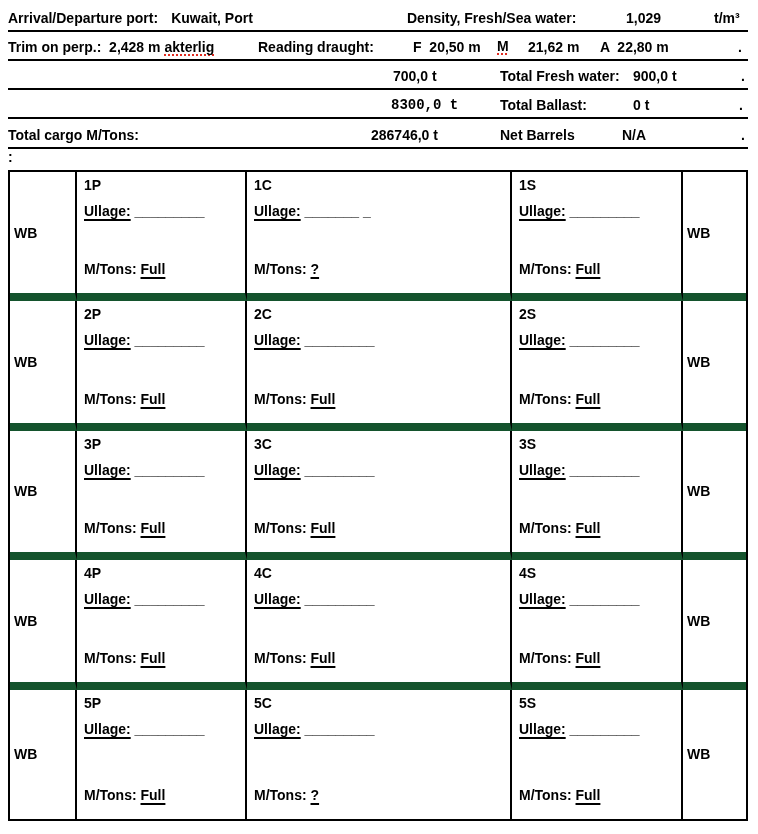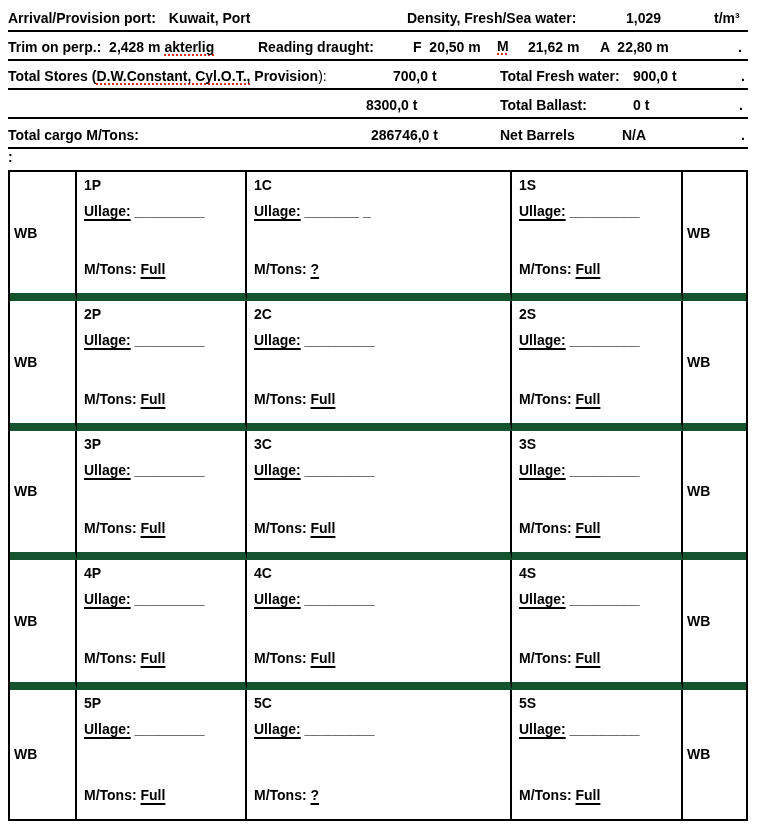--- a/index.html
+++ b/index.html
@@ -63,46 +63,45 @@
     text-decoration-thickness:1.5px;
     text-underline-offset:3px;
   }
 </style>
 </head>
 <body>
 
 <div class="page">
 
   <div class="hline" style="top:1px;">
-    <span class="grp" style="left:0;"><span>Arrival/Provision port:</span><span style="padding-left:13px;">Kuwait, Port</span></span>
+    <span class="grp" style="left:0;"><span>Arrival/Departure port:</span><span style="padding-left:13px;">Kuwait, Port</span></span>
     <span class="seg" style="left:399px;">Density, Fresh/Sea water:</span>
     <span class="seg" style="left:618px;">1,029</span>
     <span class="seg" style="left:706px;">t/m³</span>
   </div>
 
   <div class="hline" style="top:30px;text-align:right;">
     <span class="grp" style="left:0;"><span>Trim on perp.:</span><span>  2,428 m </span><span class="squiggle">akterlig</span></span>
     <span class="seg" style="left:250px;">Reading draught:</span>
     <span class="grp" style="left:405px;"><span>F</span><span>  20,50 m</span></span>
     <span class="seg squiggle" style="left:489px;">M</span>
     <span class="seg" style="left:520px;">21,62 m</span>
     <span class="grp" style="left:592px;"><span>A</span><span>  22,80 m</span></span>
     <span class="seg" style="left:730px;">.</span>
   </div>
 
   <div class="hline" style="top:59px;">
-    <span class="grp" style="left:0;"><span>Total Stores (</span><span class="squiggle">D.W.Constant, Cyl.O.T.,</span><span> Provision</span><span class="normal-weight">):</span></span>
     <span class="seg" style="left:385px;">700,0 t</span>
     <span class="seg" style="left:492px;">Total Fresh water:</span>
     <span class="seg" style="left:625px;">900,0 t</span>
     <span class="seg" style="left:733px;">.</span>
   </div>
 
   <div class="hline" style="top:88px;">
-    <span class="seg" style="left:358px;">8300,0 t</span>
+    <span class="seg" style="left:383px;font-family:Liberation Mono, monospace;">8300,0 t</span>
     <span class="seg" style="left:492px;">Total Ballast:</span>
     <span class="seg" style="left:625px;">0 t</span>
     <span class="seg" style="left:731px;">.</span>
   </div>
 
   <div class="hline" style="top:117px;height:30px;">
     <span class="seg" style="left:0;">Total cargo M/Tons:</span>
     <span class="seg" style="left:363px;">286746,0 t</span>
     <span class="seg" style="left:492px;">Net Barrels</span>
     <span class="seg" style="left:614px;">N/A</span>

